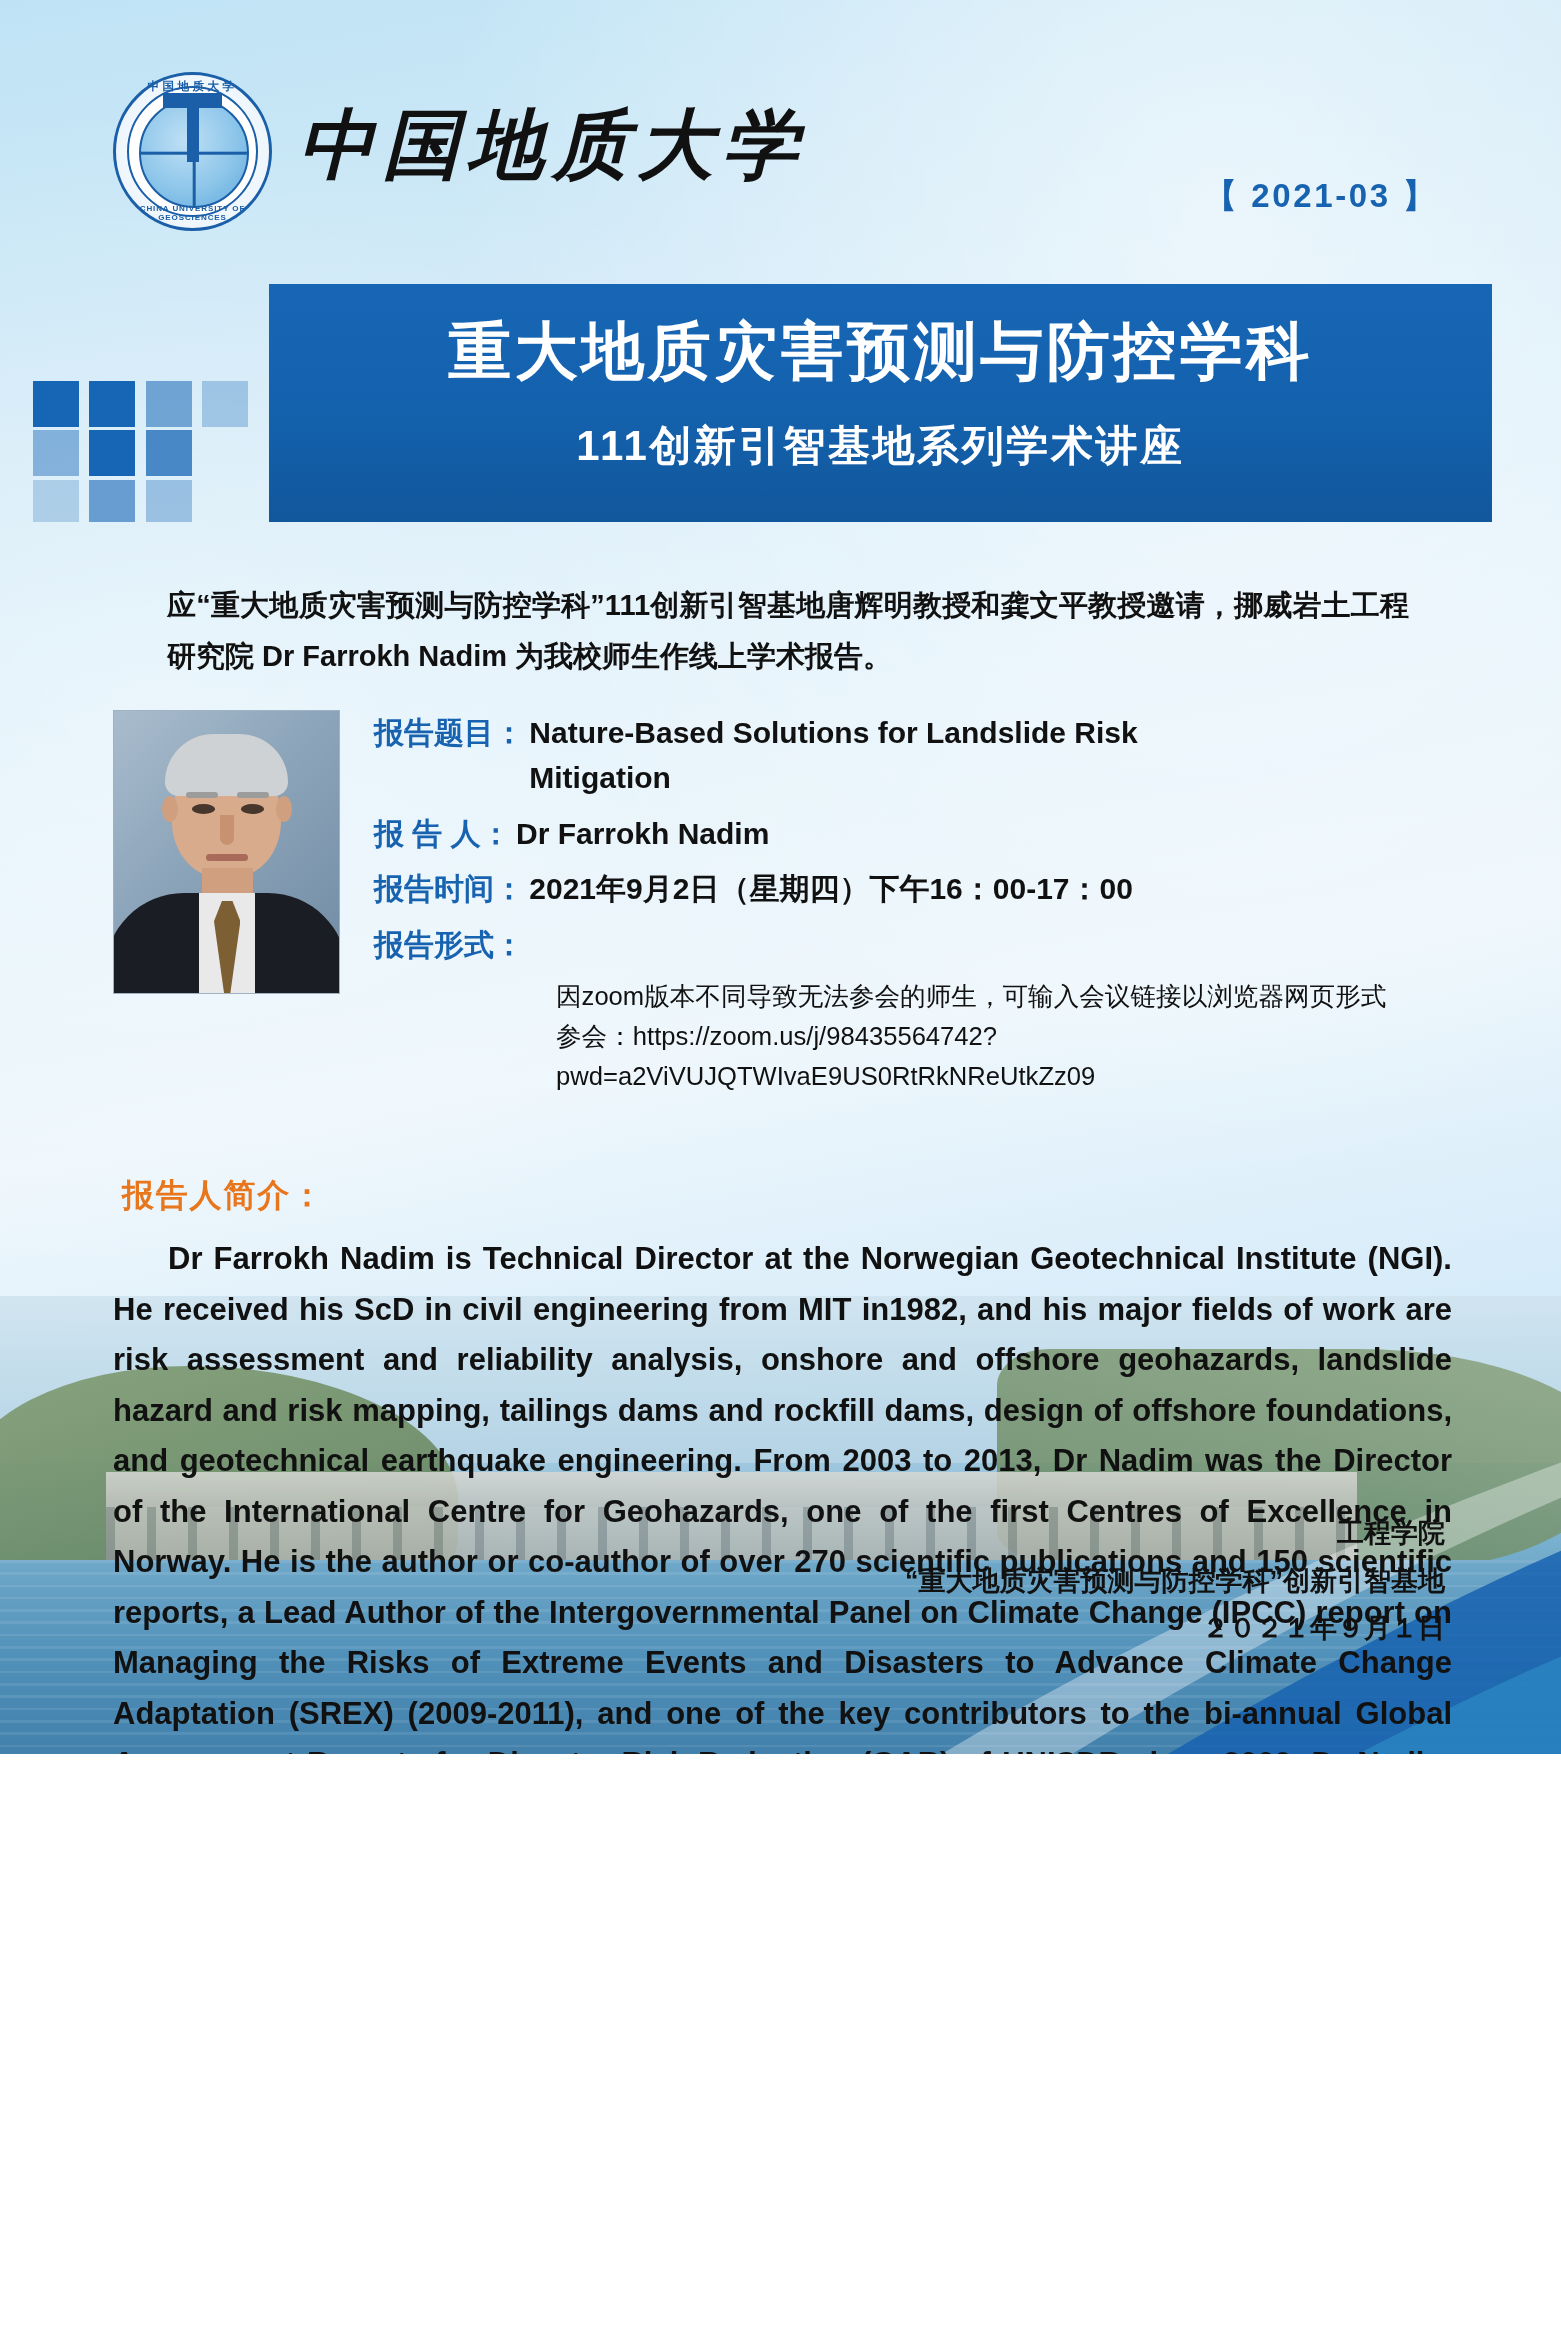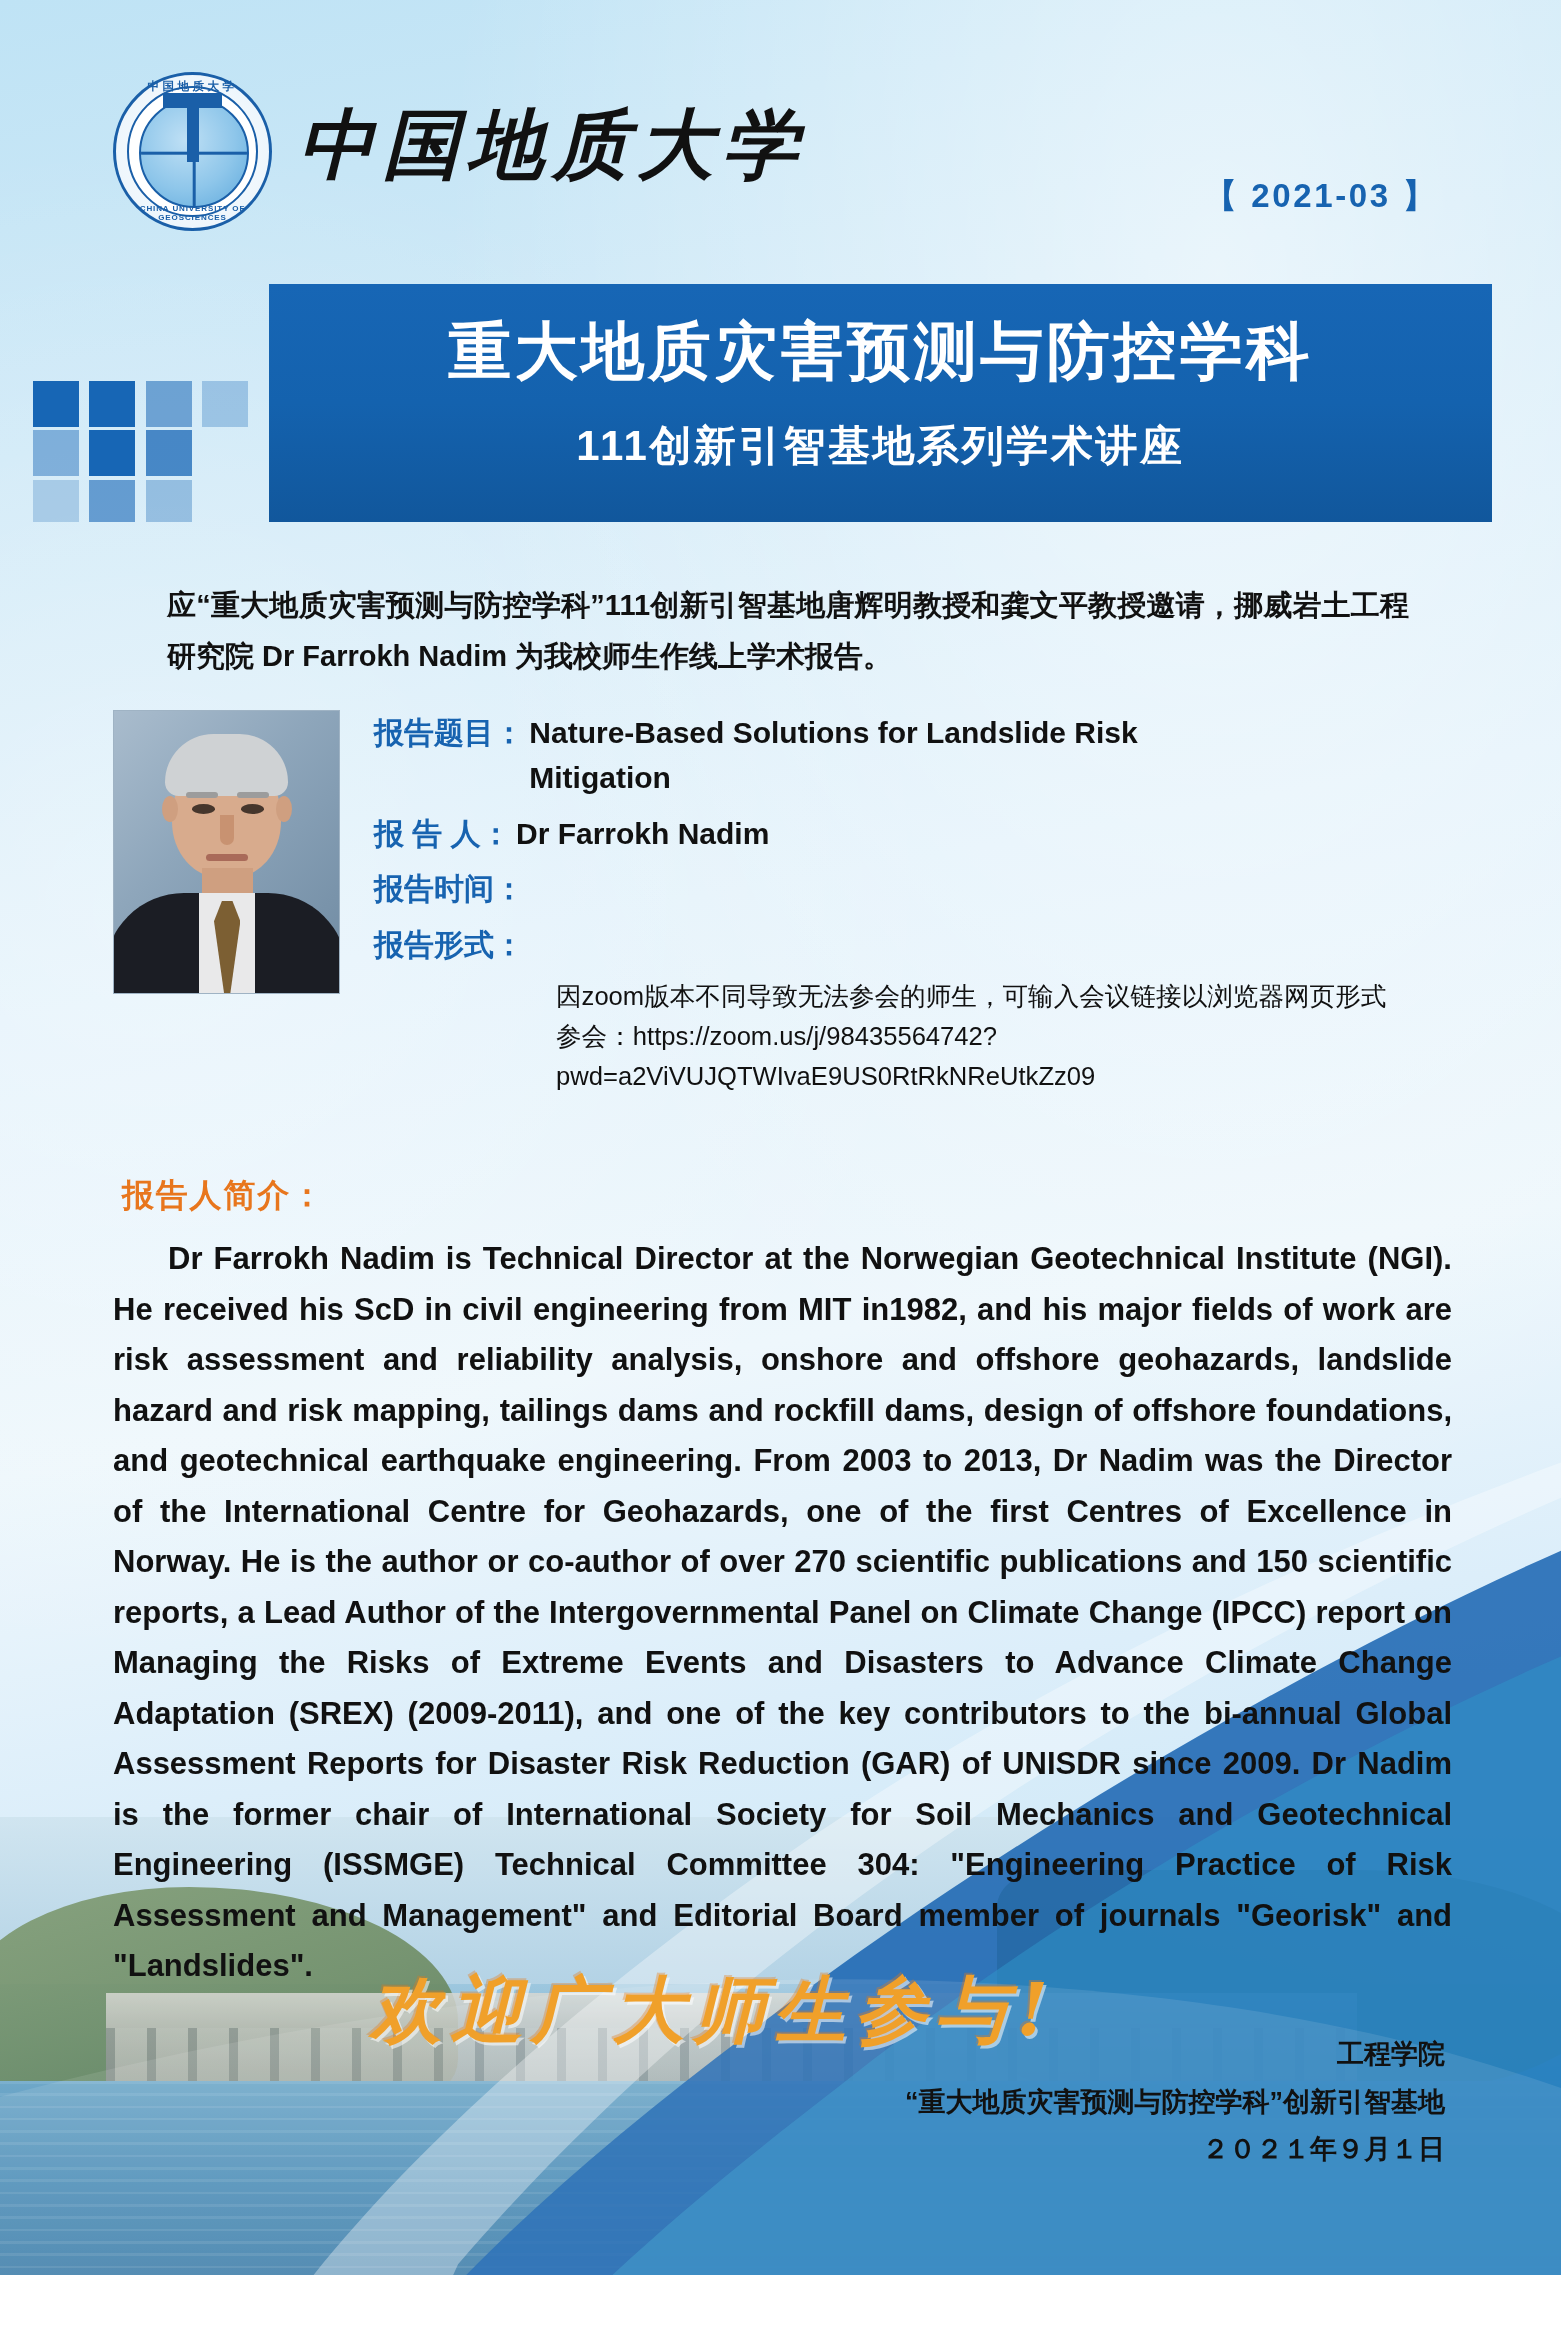--- a/index.html
+++ b/index.html
@@ -9,21 +9,21 @@
   body {
     width: 1561px;
     height: 2342px;
     font-family: "Liberation Sans", sans-serif;
     background: #ffffff;
     overflow: hidden;
   }
   .poster {
     position: relative;
     width: 1561px;
-    height: 2275px;
+    height: 1754px;
     overflow: hidden;
     background: linear-gradient(170deg, #bfe3f5 0%, #cfe9f7 18%, #e3f2fb 40%, #eef7fc 58%, #dceefa 72%, #c9e6f6 88%, #b9dff3 100%);
   }
   
   .bg-sheen {
     position: absolute;
     inset: 0;
     background:
       radial-gradient(ellipse at 78% 12%, rgba(255,255,255,0.55) 0%, rgba(255,255,255,0) 45%),
       radial-gradient(ellipse at 10% 40%, rgba(255,255,255,0.35) 0%, rgba(255,255,255,0) 40%);
@@ -482,20 +482,21 @@
     <div class="info-row">
       <div class="info-label">报告题目：</div>
       <div class="info-value" style="max-width:714px;">Nature-Based Solutions for Landslide Risk Mitigation</div>
     </div>
     <div class="info-row">
       <div class="info-label">报 告 人：</div>
       <div class="info-value">Dr Farrokh Nadim</div>
     </div>
     <div class="info-row">
       <div class="info-label">报告时间：</div>
+      <div class="info-value">2021年9月2日（星期四）下午16：00-17：00</div>
     </div>
     <div class="info-row">
       <div class="info-label">报告形式：</div>
     </div>
     <div class="info-note">因zoom版本不同导致无法参会的师生，可输入会议链接以浏览器网页形式参会：https://zoom.us/j/98435564742?pwd=a2ViVUJQTWIvaE9US0RtRkNReUtkZz09</div>
   </div>
 
   <div class="bio-heading">报告人简介：</div>
   <div class="bio-body"><span class="indent"></span><span>Dr Farrokh Nadim is Technical Director at the Norwegian Geotechnical Institute (NGI). He received his ScD in civil engineering from MIT in1982, and his major fields of work are risk assessment and reliability analysis, onshore and offshore geohazards, landslide hazard and risk mapping, tailings dams and rockfill dams, design of offshore foundations, and geotechnical earthquake engineering. From 2003 to 2013, Dr Nadim was the Director of the International Centre for Geohazards, one of the first Centres of Excellence in Norway. He is the author or co-author of over 270 scientific publications and 150 scientific reports, a Lead Author of the Intergovernmental Panel on Climate Change (IPCC) report on Managing the Risks of Extreme Events and Disasters to Advance Climate Change Adaptation (SREX) (2009-2011), and one of the key contributors to the bi-annual Global Assessment Reports for Disaster Risk Reduction (GAR) of UNISDR since 2009. Dr Nadim is the former chair of International Society for Soil Mechanics and Geotechnical Engineering (ISSMGE) Technical Committee 304: "Engineering Practice of Risk Assessment and Management" and Editorial Board member of journals "Georisk" and "Landslides".</span></div>
 

